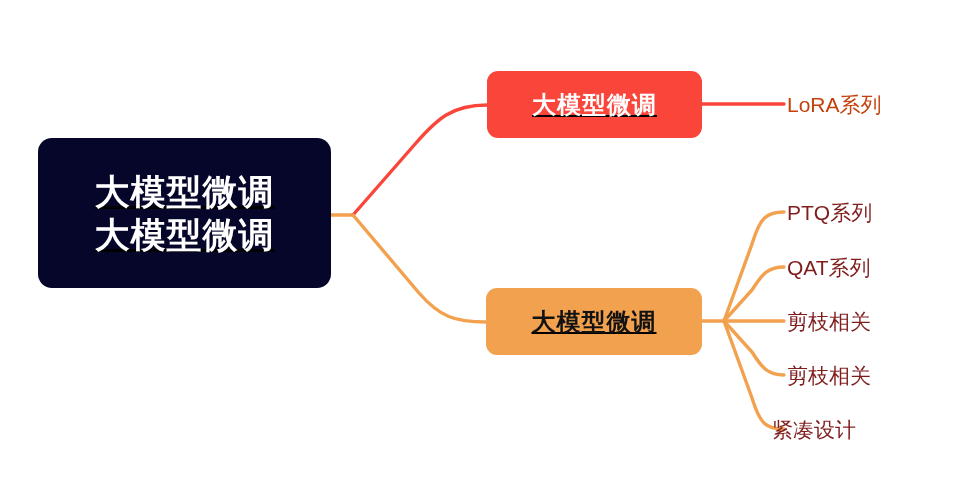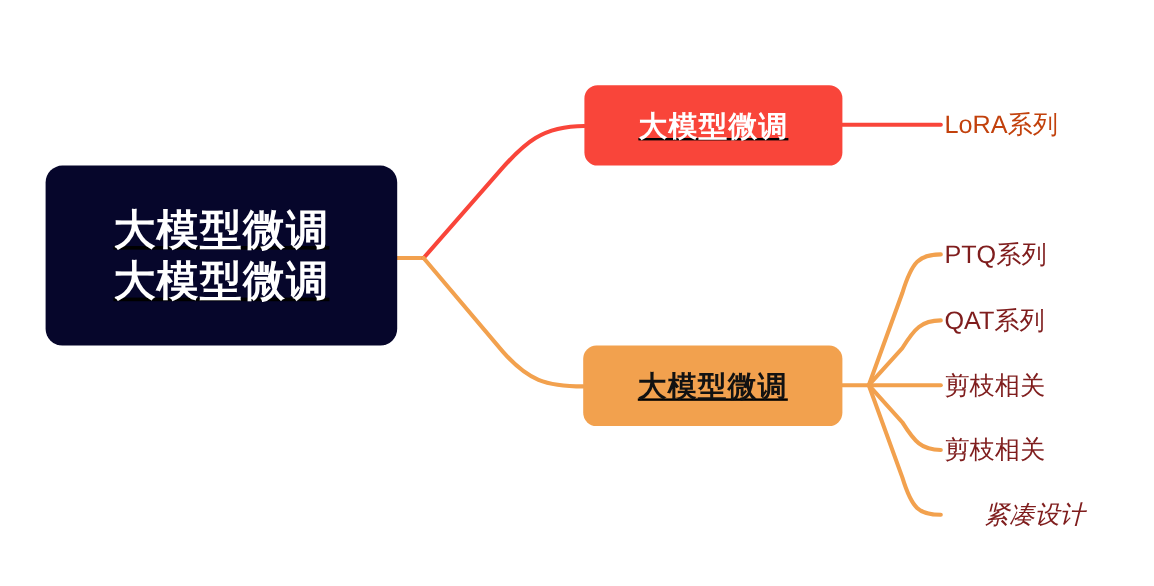--- a/index.html
+++ b/index.html
@@ -141,15 +141,15 @@
   <div class="leaf-label leaf-red" style="left:787px; top:94px;">LoRA系列</div>
 
   <div class="leaf-label leaf-orange" style="left:787px; top:202px;">PTQ系列</div>
 
   <div class="leaf-label leaf-orange" style="left:787px; top:257px;text-align:center;">QAT系列</div>
 
   <div class="leaf-label leaf-orange" style="left:787px; top:311px;">剪枝相关</div>
 
   <div class="leaf-label leaf-orange" style="left:787px; top:365px;">剪枝相关</div>
 
-  <div class="leaf-label leaf-orange" style="left:820px; top:419px;font-style:italic;">紧凑设计</div>
+  <div class="leaf-label leaf-orange" style="left:772px; top:419px;">紧凑设计</div>
 
 </div>
 
 </body></html>

